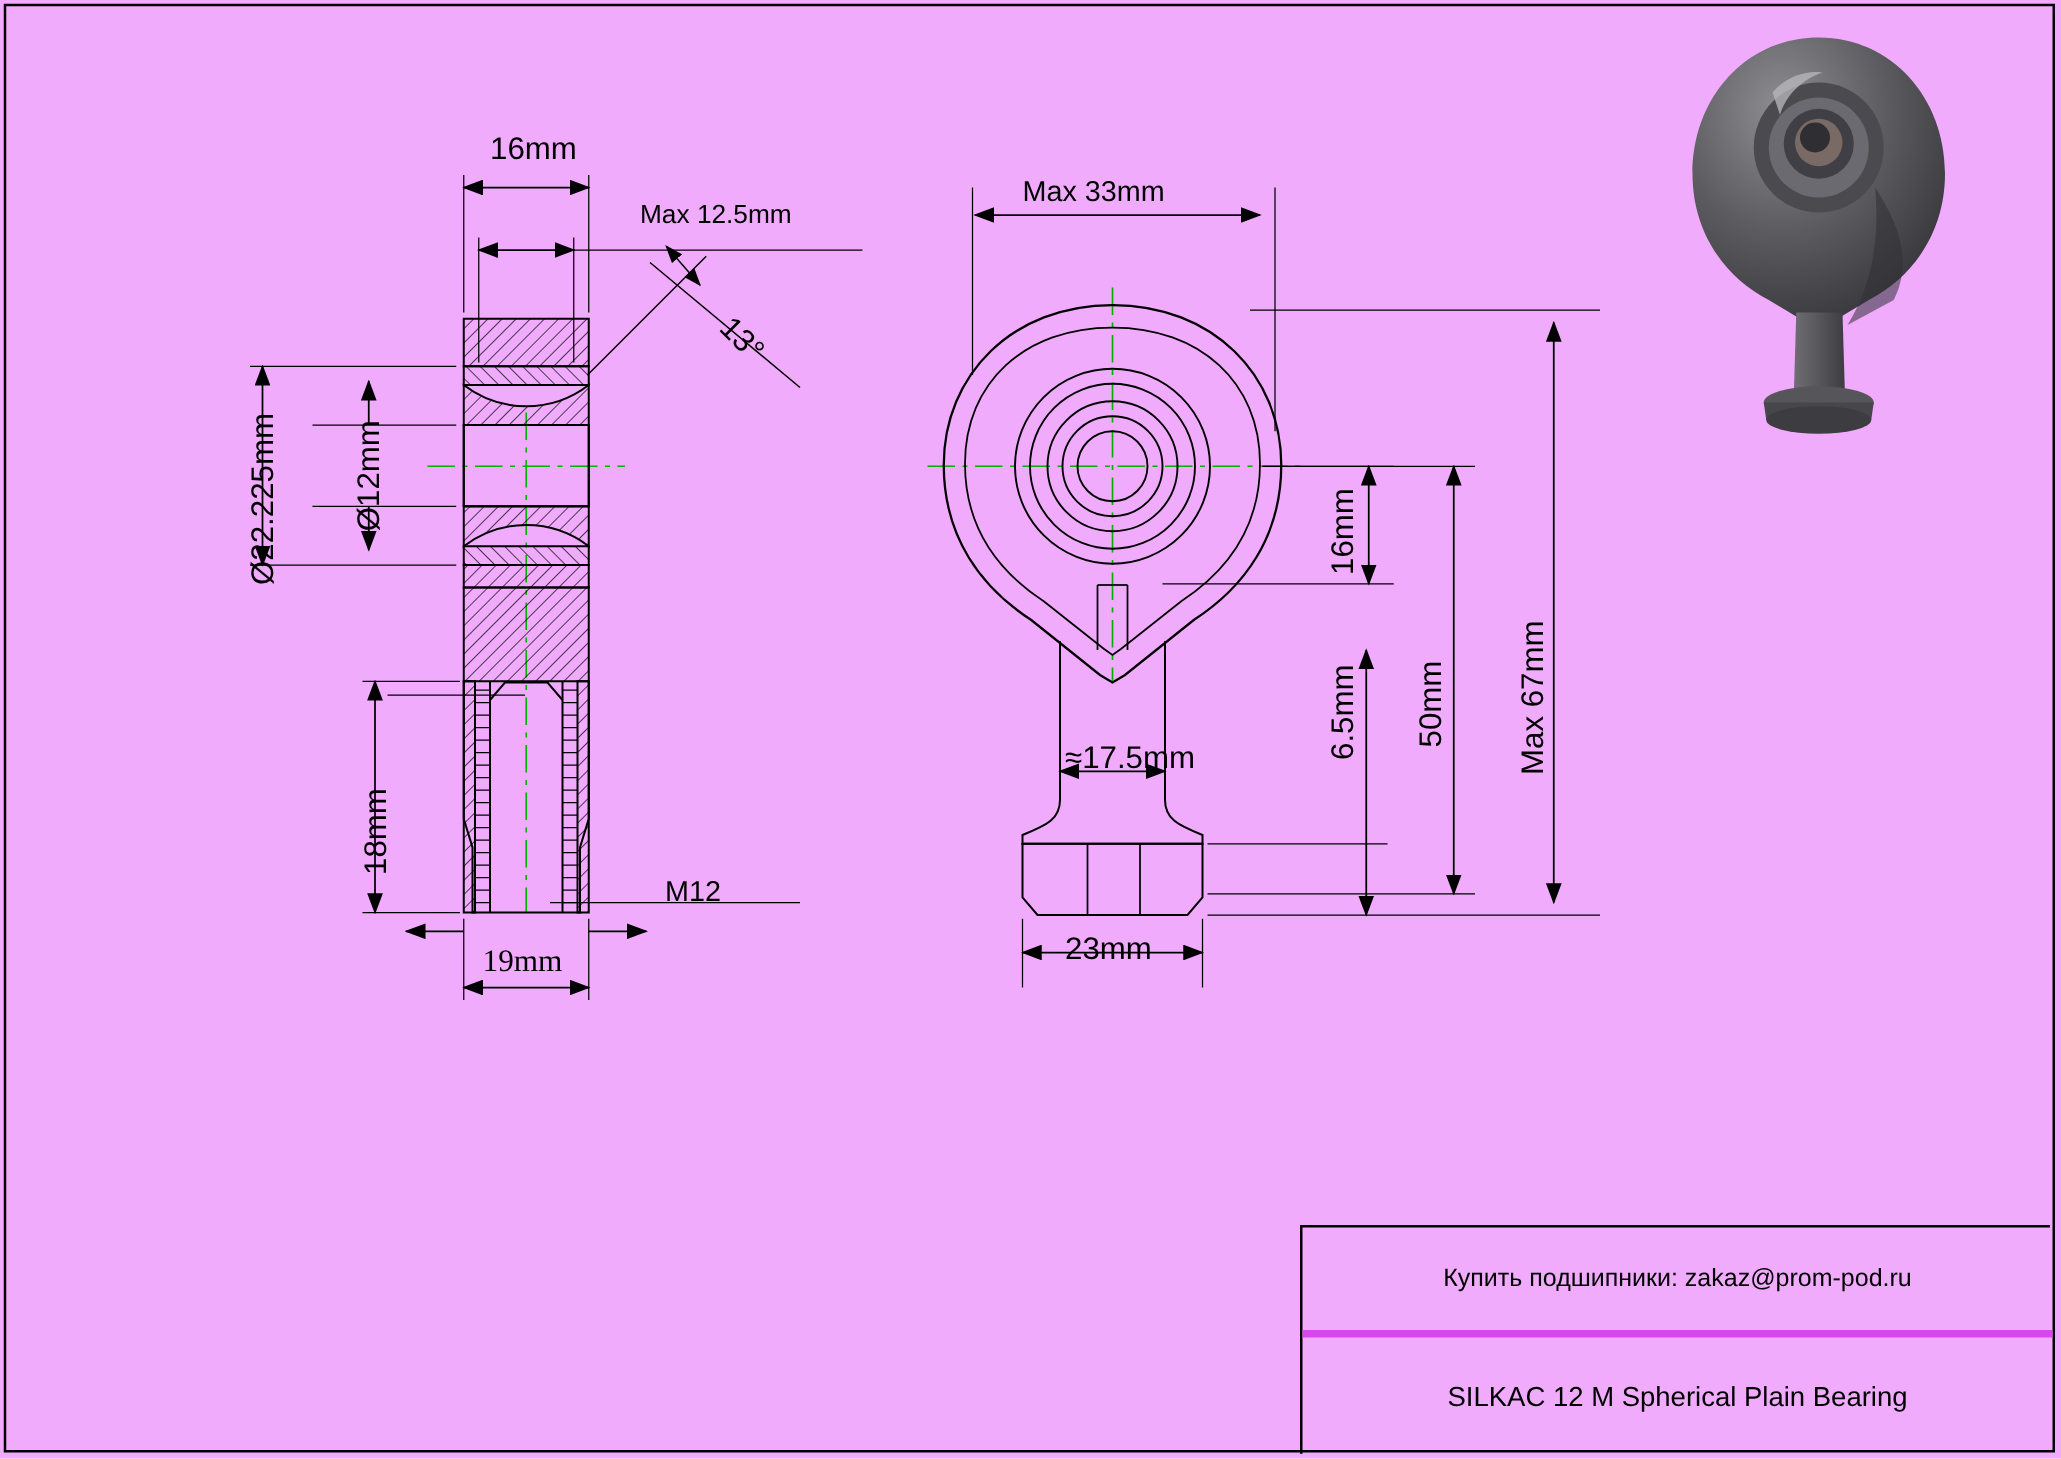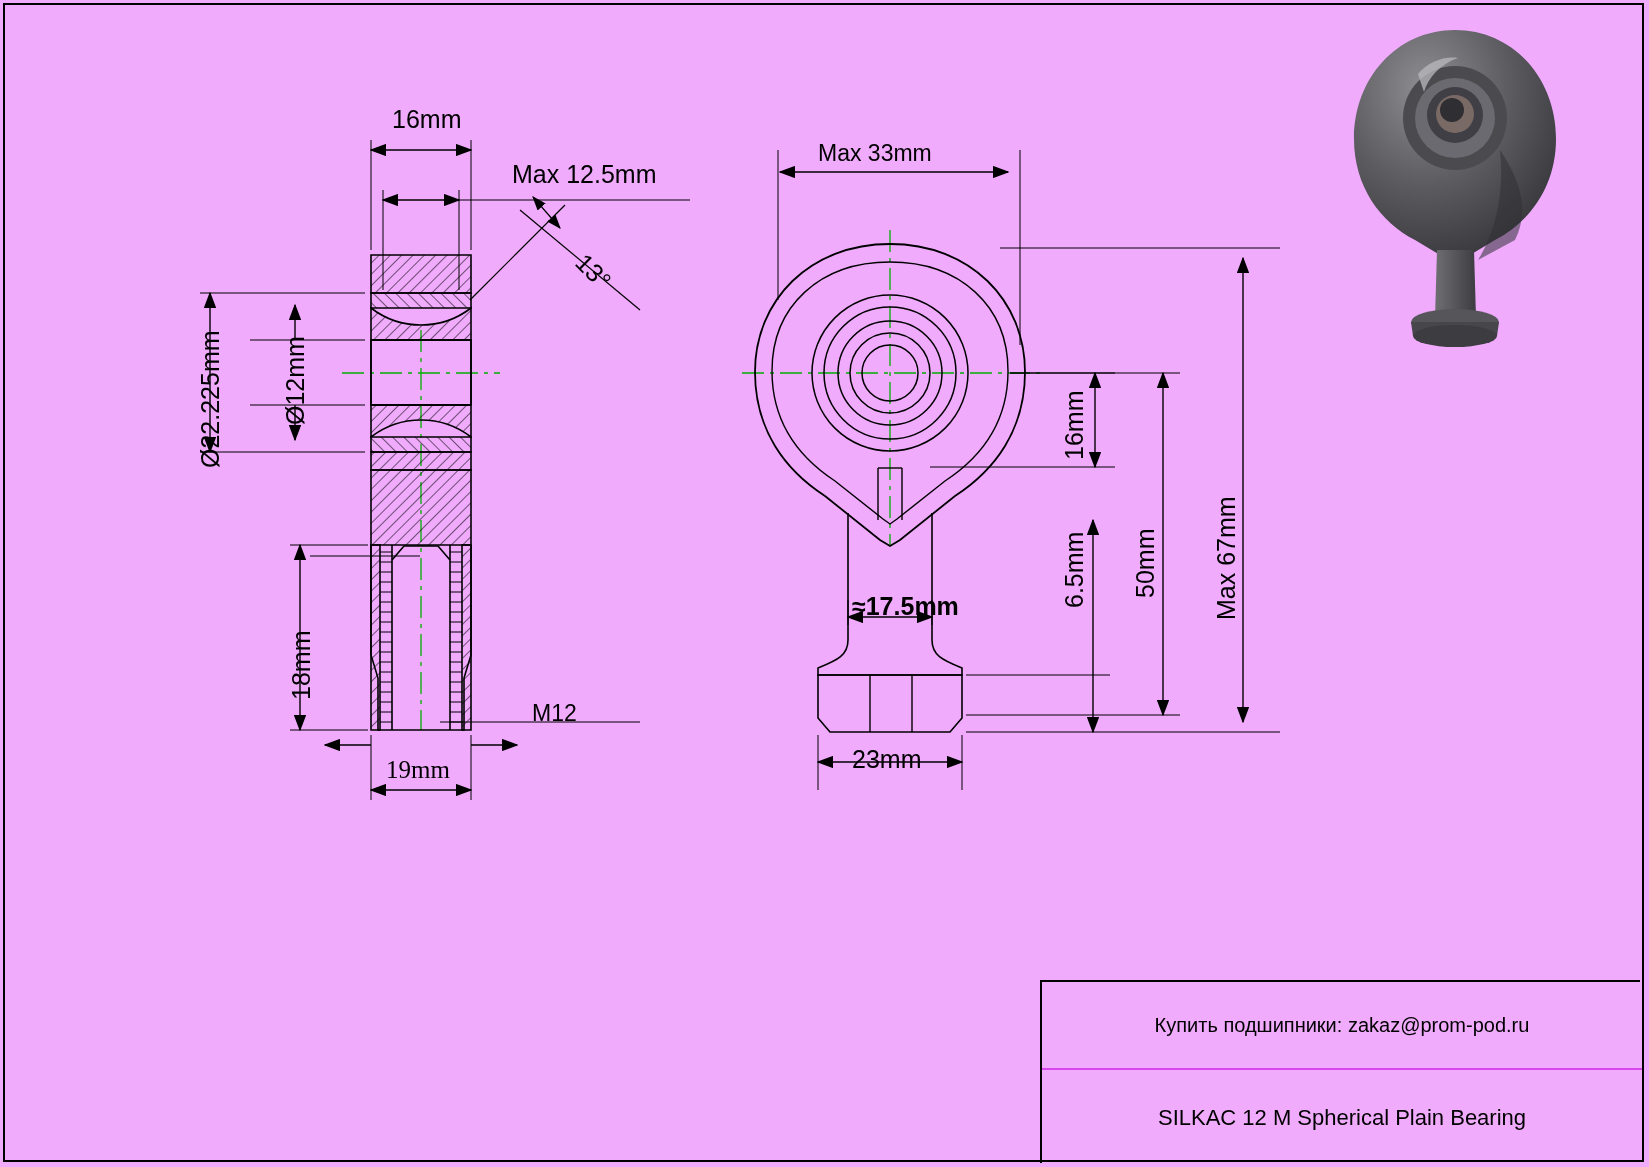--- a/index.html
+++ b/index.html
@@ -51,21 +51,21 @@
     border-left: 2px solid #000;
     border-top: 2px solid #000;
     box-sizing: border-box;
   }
   .tb-row1 {
     position: absolute;
     left: 0;
     top: 0;
     width: 600px;
     height: 88px;
-    border-bottom: 2px solid #d946ef;
+    border-bottom: 6px solid #d946ef;
     box-sizing: border-box;
     display: flex;
     align-items: center;
     justify-content: center;
   }
   .tb-email {
     font-size: 20px;
     color: #000;
   }
   .tb-row2 {
@@ -269,39 +269,39 @@
       <path d="M1500,150 C1520,180 1530,210 1515,240 L1478,260 C1498,228 1504,190 1500,150 Z" fill="#2f2f34" opacity="0.55"></path>
       <path d="M1437,250 L1474,250 L1476,318 L1435,318 Z" fill="url(#rg2)"></path>
       <ellipse cx="1455" cy="322" rx="44" ry="13" fill="#55555a"></ellipse>
       <path d="M1411,322 L1499,322 L1497,336 L1413,336 Z" fill="#46464b"></path>
       <ellipse cx="1455" cy="336" rx="42" ry="11" fill="#3c3c41"></ellipse>
     </g>
   </svg>
 
   <div class="lbl" style="left:392px; top:105px; font-size:25px;">16mm</div>
 
-  <div class="lbl" style="left:512px; top:160px; font-size:25px;">Max 12.5mm</div>
+  <div class="lbl" style="left:512px; top:160px; font-size:21px;">Max 12.5mm</div>
 
   <div class="lbl rot" style="left:590px; top:248px; font-size:25px; transform:rotate(45deg);">13°</div>
 
   <div class="lbl rot" style="left:196px; top:468px; font-size:25px; transform:rotate(-90deg);">Ø22.225mm</div>
 
   <div class="lbl rot" style="left:281px; top:425px; font-size:25px; transform:rotate(-90deg);">Ø12mm</div>
 
   <div class="lbl rot" style="left:287px; top:700px; font-size:25px; transform:rotate(-90deg);">18mm</div>
 
   <div class="lbl" style="left:386px; top:756px; font-size:25px;font-family:Liberation Serif, serif;">19mm</div>
 
   <div class="lbl" style="left:532px; top:700px; font-size:23px;">M12</div>
 
   <div class="lbl" style="left:818px; top:140px; font-size:23px;">Max 33mm</div>
 
   <div class="lbl rot" style="left:1060px; top:460px; font-size:25px; transform:rotate(-90deg);">16mm</div>
 
-  <div class="lbl" style="left:852px; top:592px; font-size:25px;font-weight:bold;">≈17.5mm</div>
+  <div class="lbl" style="left:852px; top:592px; font-size:25px;">≈17.5mm</div>
 
   <div class="lbl" style="left:852px; top:745px; font-size:25px;">23mm</div>
 
   <div class="lbl rot" style="left:1060px; top:608px; font-size:25px; transform:rotate(-90deg);">6.5mm</div>
 
   <div class="lbl rot" style="left:1131px; top:598px; font-size:25px; transform:rotate(-90deg);">50mm</div>
 
   <div class="lbl rot" style="left:1212px; top:620px; font-size:25px; transform:rotate(-90deg);">Max 67mm</div>
 
   <div class="titleblock">

